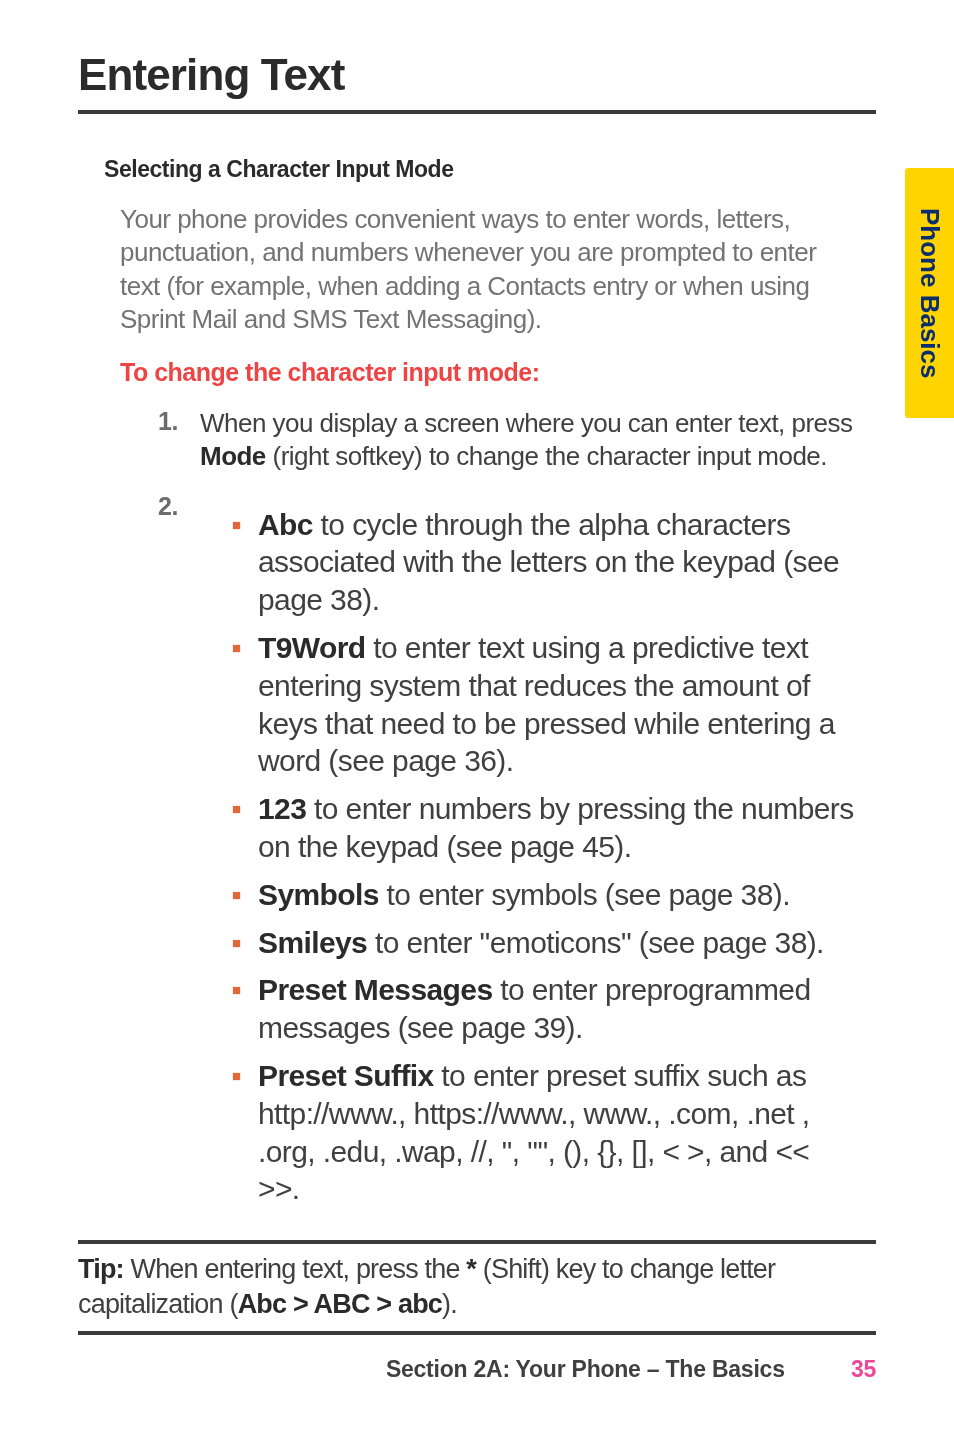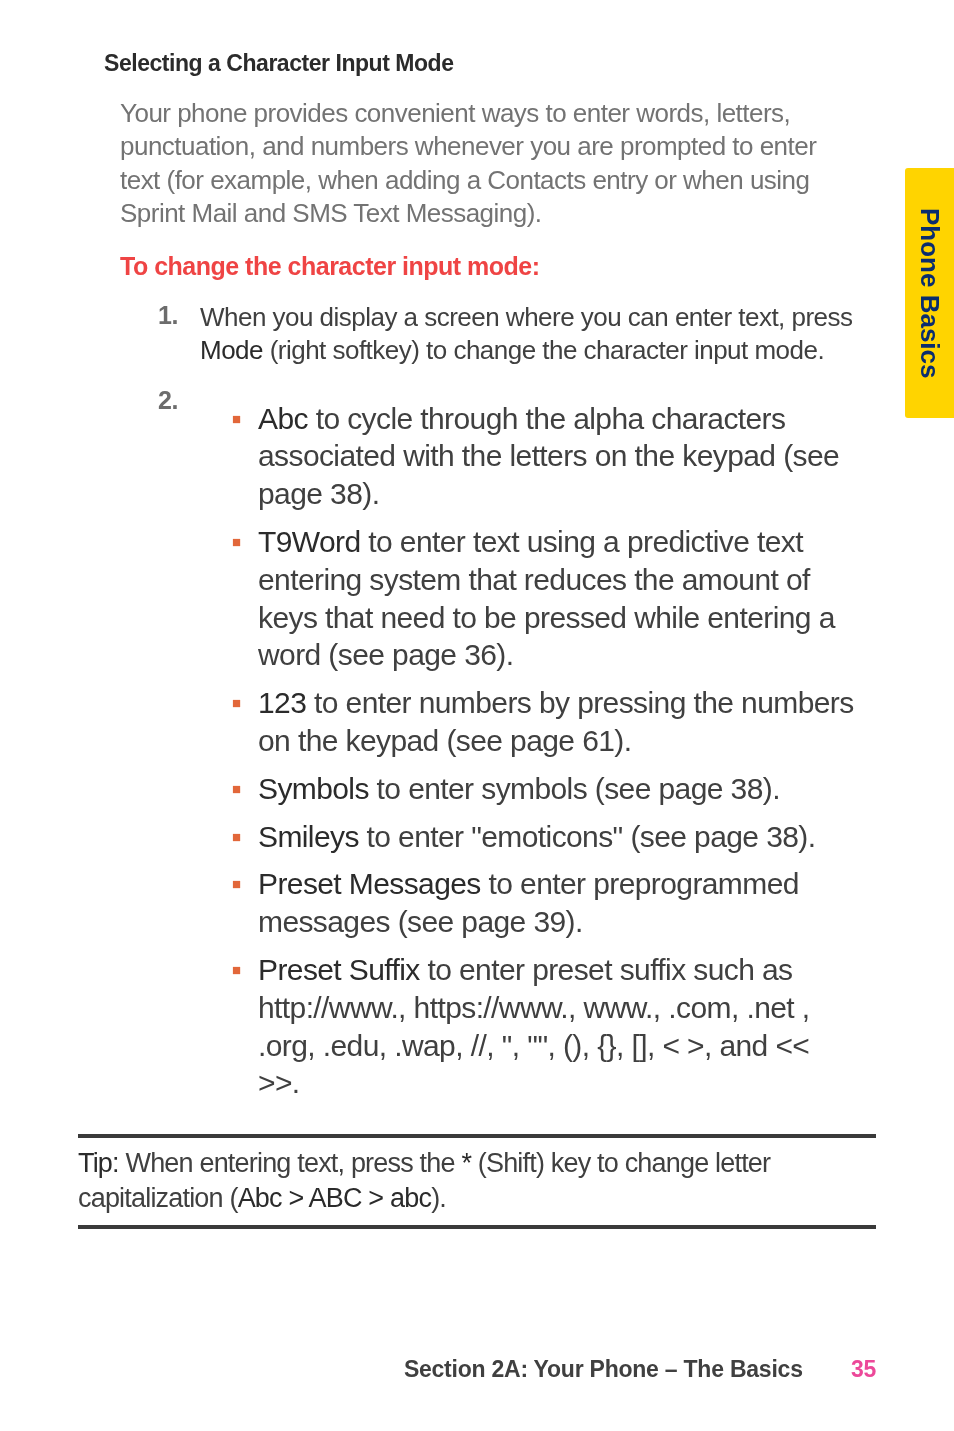--- a/index.html
+++ b/index.html
@@ -6,42 +6,43 @@
   html, body { width: 954px; height: 1431px; background: #fff; font-family: "Myriad Pro", "Segoe UI", Arial, sans-serif; color: #3a3a3a; letter-spacing: -0.01em; }
   .page { position: relative; width: 954px; height: 1431px; padding: 50px 78px 0 78px; }
   .title { font-size: 44px; font-weight: 700; color: #2b2b2b; border-bottom: 4px solid #3a3a3a; padding-bottom: 10px; margin-bottom: 42px; letter-spacing: -0.02em; }
   .subtitle { font-size: 23px; font-weight: 700; color: #2b2b2b; margin-left: 26px; margin-bottom: 20px; letter-spacing: -0.02em; }
   .intro { font-size: 26px; line-height: 1.28; color: #737373; margin-left: 42px; margin-right: 20px; margin-bottom: 22px; letter-spacing: -0.02em; }
   .lead { font-size: 25px; font-weight: 700; color: #ef4444; margin-left: 42px; margin-bottom: 20px; letter-spacing: -0.02em; }
   .ordered { list-style: none; margin-left: 80px; margin-right: 20px; }
   .ordered > li { display: flex; margin-bottom: 18px; }
   .ordered > li > .num { font-weight: 800; color: #6c6c6c; font-size: 25px; min-width: 42px; letter-spacing: -0.02em; }
   .ordered > li > .body { font-size: 26px; line-height: 1.28; color: #404040; letter-spacing: -0.02em; flex: 1; }
-  .b { font-weight: 400; color: #2b2b2b; text-align: right; }
+  .b { font-weight: 700; color: #2b2b2b; text-align: right; }
   .bullets { list-style: none; margin-top: 14px; margin-left: 32px; }
   .bullets > li { display: flex; margin-bottom: 10px; }
   .bullets > li > .sq { color: #e2673a; font-size: 15px; margin-top: 9px; margin-right: 14px; min-width: 12px; }
   .bullets > li > .btxt { font-size: 30px; line-height: 1.26; color: #404040; letter-spacing: -0.02em; flex: 1; }
   .tipbox { margin-top: 22px; border-top: 4px solid #3a3a3a; border-bottom: 4px solid #3a3a3a; padding: 8px 0 10px 0; }
   .tipbox .tiptxt { font-size: 27px; line-height: 1.28; color: #404040; letter-spacing: -0.03em; }
   .footer { position: absolute; bottom: 48px; right: 78px; font-size: 23px; color: #404040; letter-spacing: -0.01em; }
-  .footer .ft { font-weight: 700; margin-right: 42px; }
+  .footer .ft { font-weight: 700; margin-right: 60px; }
   .footer .pg { font-weight: 800; color: #ec4899; }
   .tab { position: absolute; right: 0; top: 168px; width: 49px; height: 250px; background: #ffd400; display: flex; align-items: center; justify-content: center; border-top-left-radius: 3px; border-bottom-left-radius: 3px; }
   .tab .tl { writing-mode: vertical-rl; font-weight: 800; font-size: 26px; color: #0a2d6e; letter-spacing: 0; }
 </style>
 </head>
 <body>
 
 <div class="page">
 
   <div class="tab">
     <span class="tl">Phone Basics</span>
   </div>
 
+  <h1 class="title">Entering Text</h1>
 
   <h2 class="subtitle">Selecting a Character Input Mode</h2>
 
   <p class="intro">Your phone provides convenient ways to enter words, letters, punctuation, and numbers whenever you are prompted to enter text (for example, when adding a Contacts entry or when using Sprint Mail and SMS Text Messaging).</p>
 
   <p class="lead">To change the character input mode:</p>
 
   <ol class="ordered">
     <li>
       <span class="num">1.</span>
@@ -56,21 +57,21 @@
           <li>
             <span class="sq">■</span>
             <span class="btxt"><span class="b">Abc</span><span> to cycle through the alpha characters associated with the letters on the keypad (see page 38).</span></span>
           </li>
           <li>
             <span class="sq">■</span>
             <span class="btxt"><span class="b">T9Word</span><span> to enter text using a predictive text entering system that reduces the amount of keys that need to be pressed while entering a word (see page 36).</span></span>
           </li>
           <li>
             <span class="sq">■</span>
-            <span class="btxt"><span class="b">123</span><span> to enter numbers by pressing the numbers on the keypad (see page 61).</span></span>
+            <span class="btxt"><span class="b">123</span><span> to enter numbers by pressing the numbers on the keypad (see page 45).</span></span>
           </li>
           <li>
             <span class="sq">■</span>
             <span class="btxt"><span class="b">Symbols</span><span> to enter symbols (see page 38).</span></span>
           </li>
           <li>
             <span class="sq">■</span>
             <span class="btxt"><span class="b">Smileys</span><span> to enter "emoticons" (see page 38).</span></span>
           </li>
           <li>

